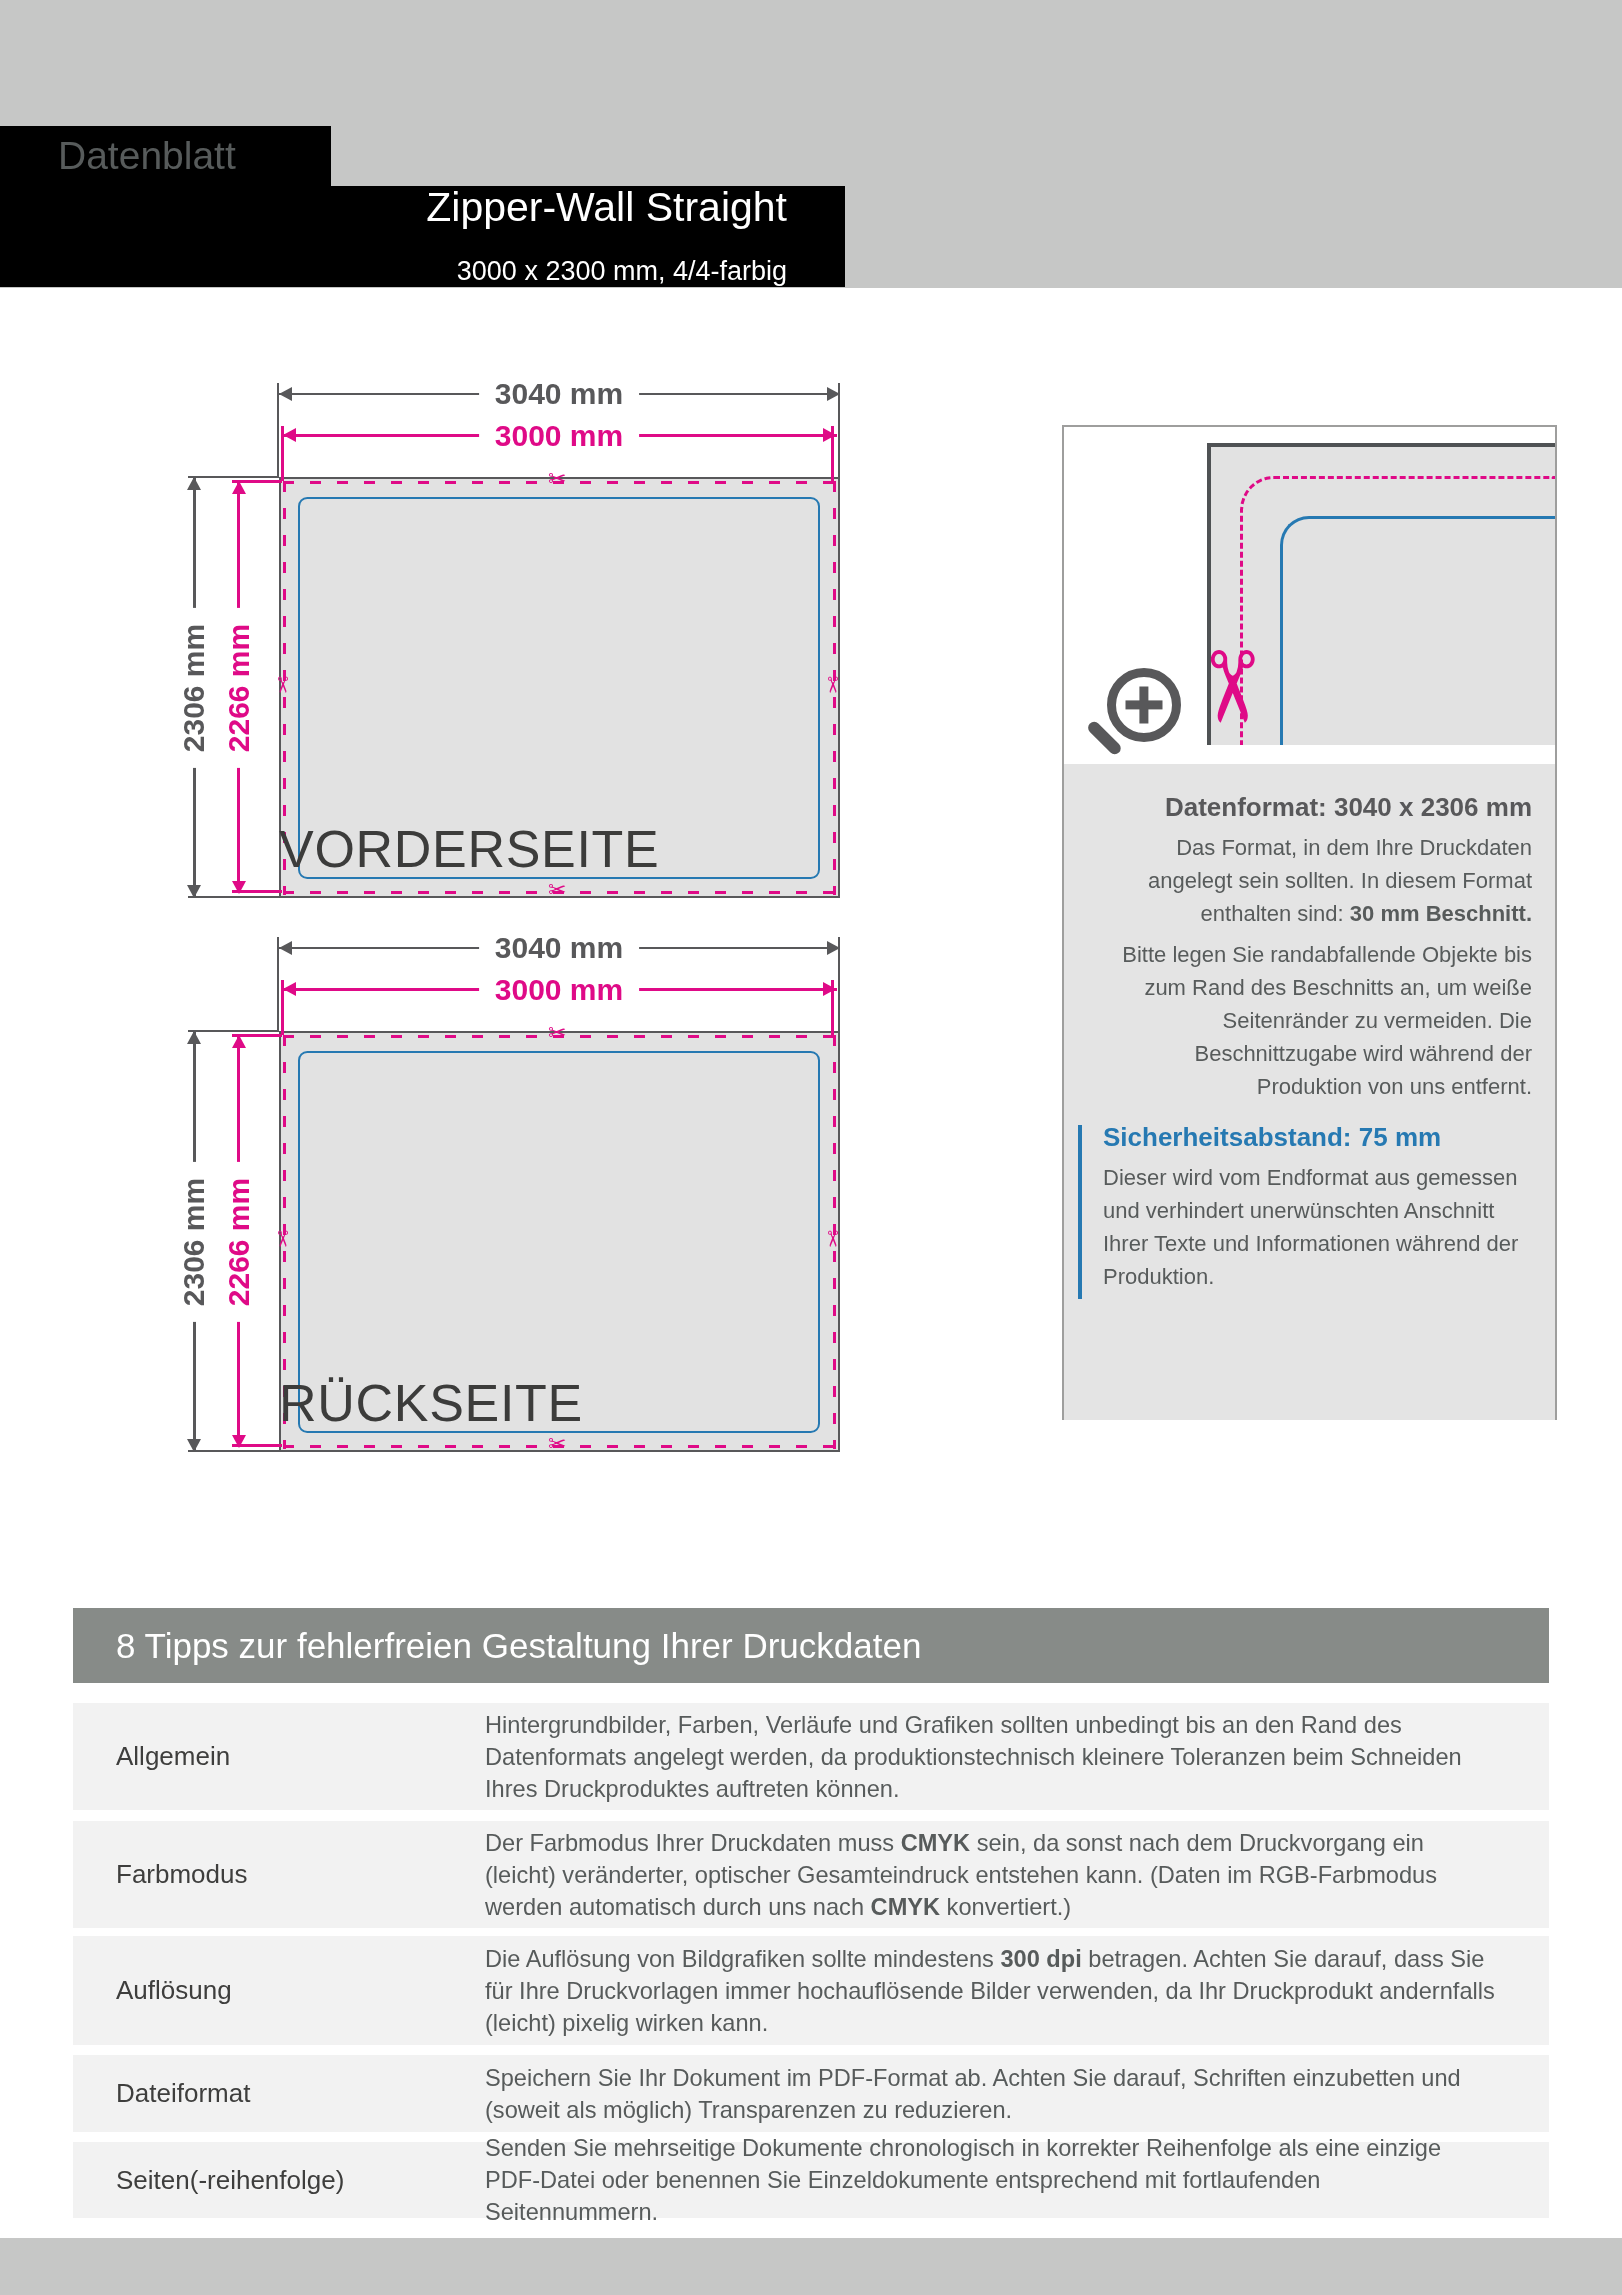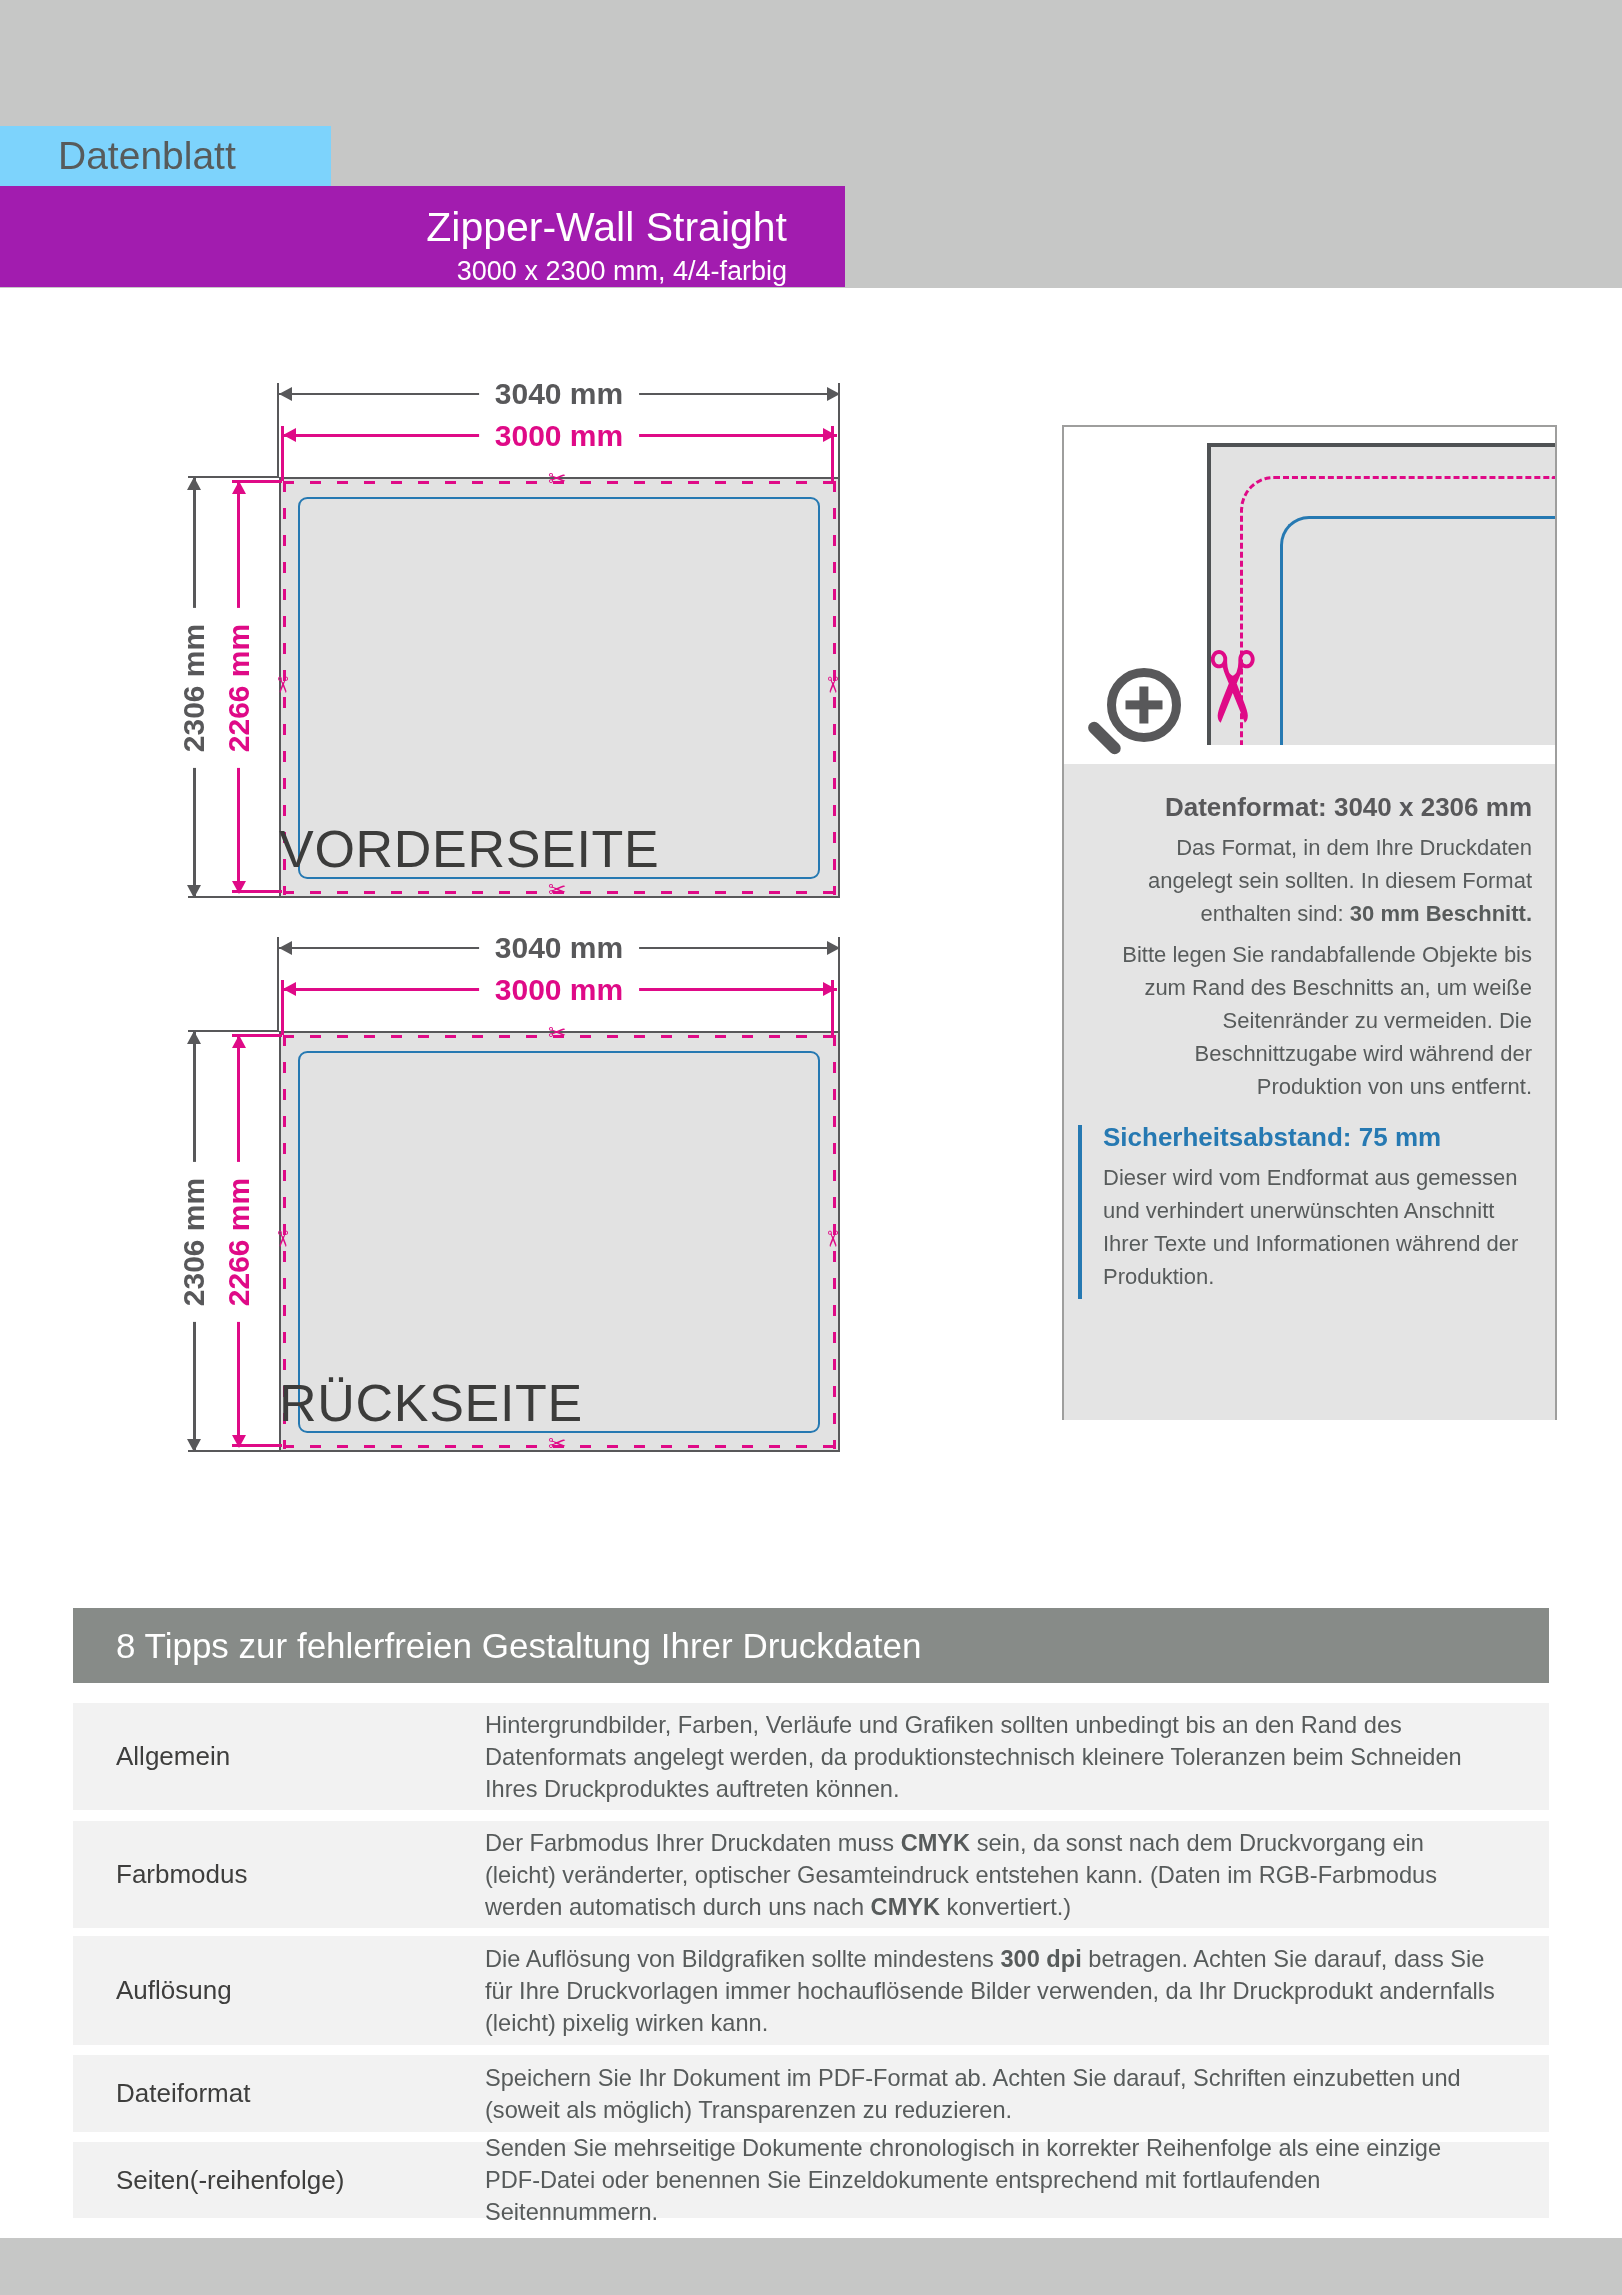--- a/index.html
+++ b/index.html
@@ -4,25 +4,25 @@
 <style>
   html,body{margin:0;padding:0;}
   body{
     width:1623px;height:2295px;position:relative;background:#ffffff;
     font-family:"Liberation Sans", sans-serif;color:#575b5b;overflow:hidden;
   }
   .abs{position:absolute;}
 
   
   .header-bg{left:0;top:0;width:1623px;height:288px;background:#c6c7c6;}
-  .sheet-label-box{left:0;top:126px;width:331px;height:60px;background:#7dd3fc;
+  .sheet-label-box{left:0;top:126px;width:331px;height:60px;background:#000000;
     display:flex;align-items:center;}
   .sheet-label{padding-left:58px;font-size:39px;font-weight:500;color:#575b5b;}
-  .product-banner{left:0;top:186px;width:845px;height:101px;background:#a21caf;
-    display:flex;flex-direction:column;justify-content:flex-end;align-items:flex-end;
+  .product-banner{left:0;top:186px;width:845px;height:101px;background:#000000;
+    display:flex;flex-direction:column;justify-content:space-between;align-items:flex-end;
     padding-right:58px;box-sizing:border-box;}
   .product-title{color:#ffffff;font-size:41px;font-weight:500;line-height:1.05;}
   .product-subtitle{color:#ffffff;font-size:27px;font-weight:400;margin-top:6.5px;}
 
   
   .diagram{width:695px;height:554px;}
   .line{position:absolute;background:#58585a;}
   .line.m{background:#df0a87;}
   .rect-outer{position:absolute;left:109px;top:112px;width:561px;height:421px;
     background:#e2e2e2;border:2px solid #58585a;box-sizing:border-box;}

